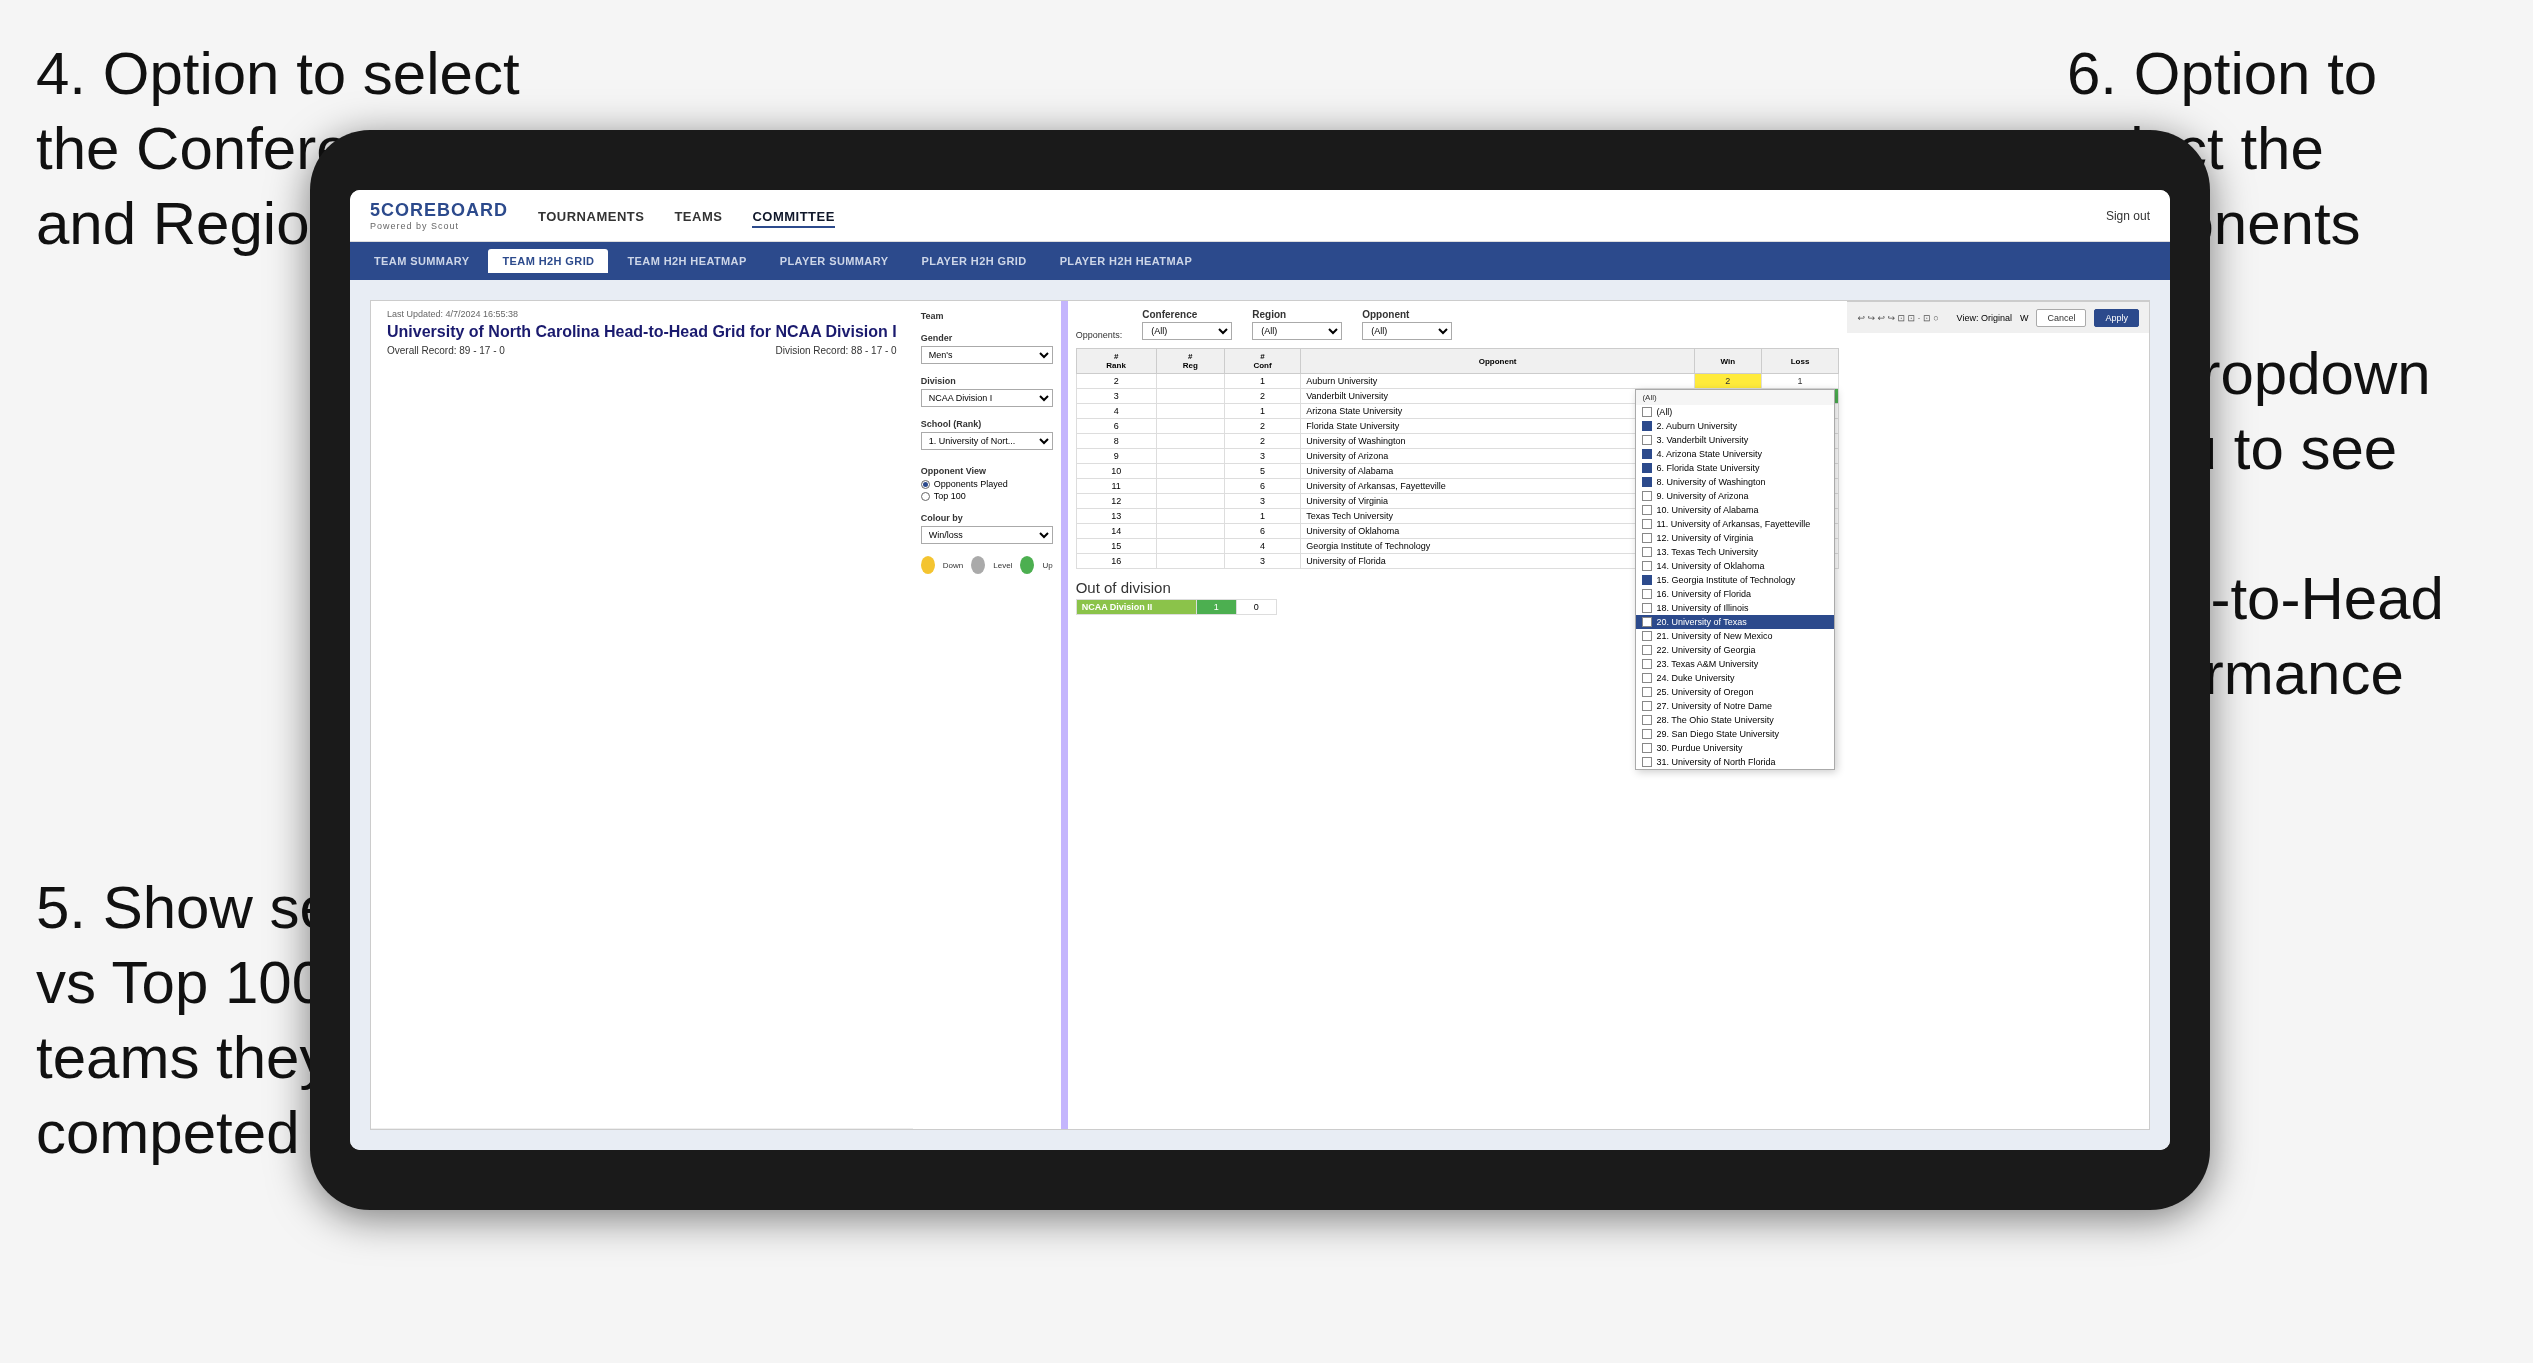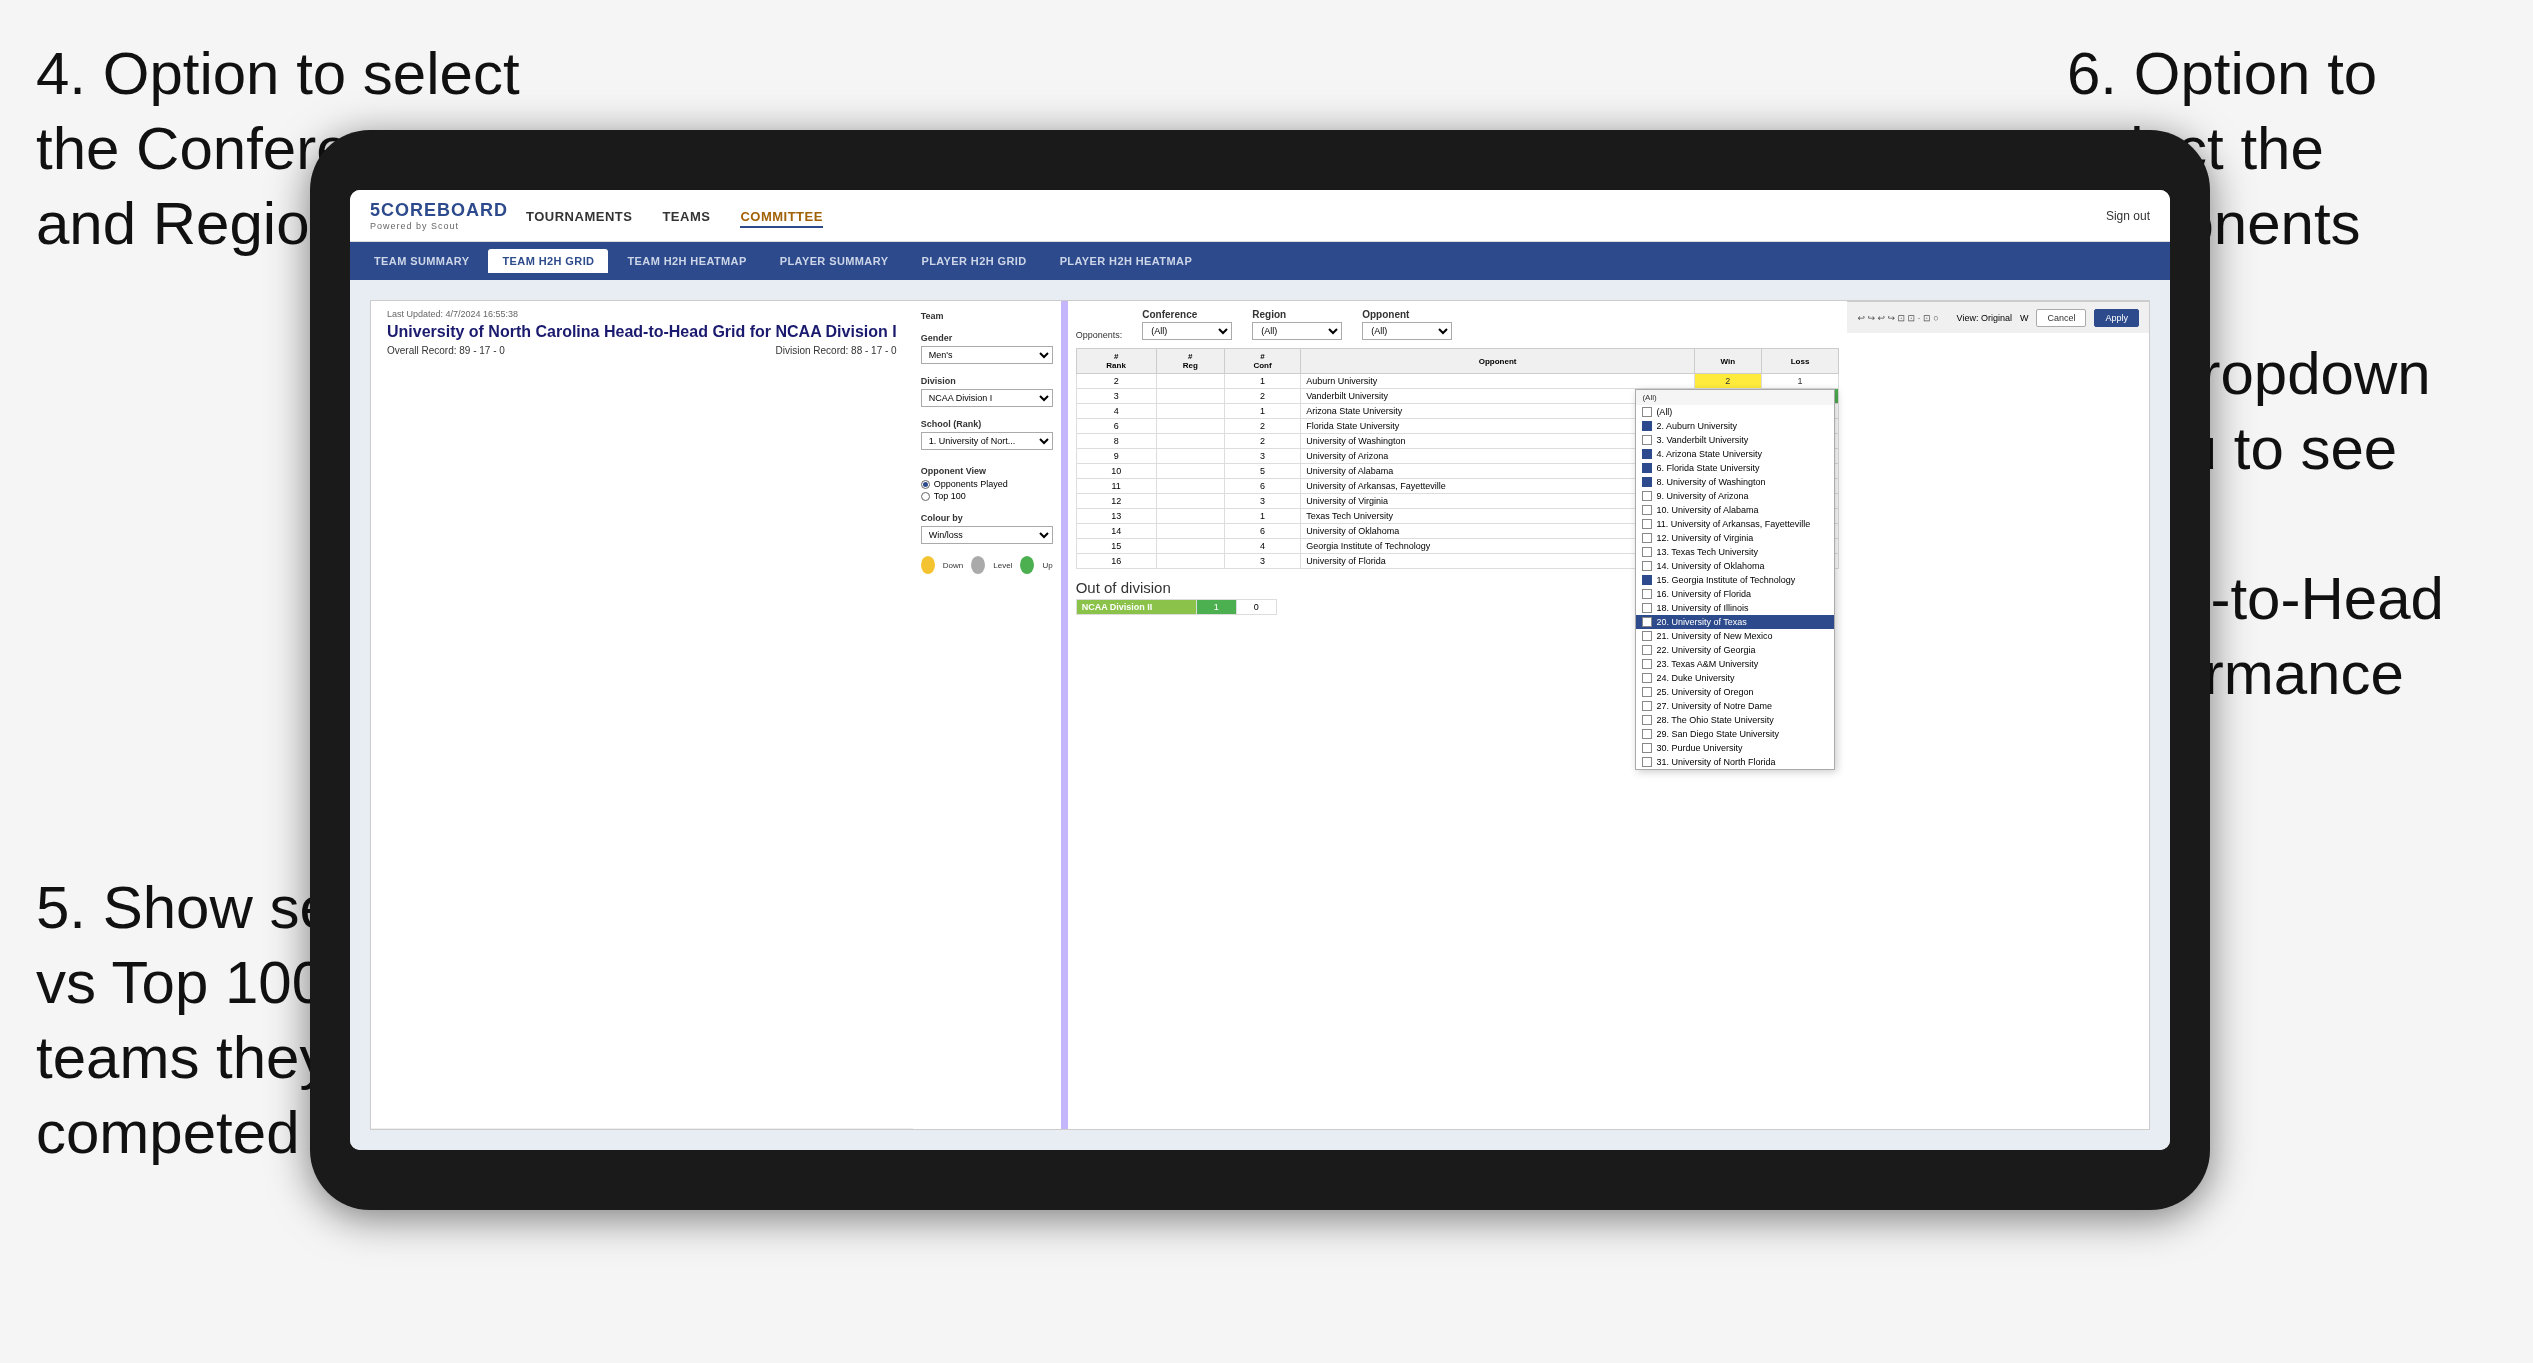--- a/index.html
+++ b/index.html
@@ -51,21 +51,21 @@
     }
 
     
     .navbar {
       background: #fff;
       border-bottom: 1px solid #ddd;
       display: flex;
       align-items: center;
       height: 52px;
       padding: 0 20px;
-      gap: 18px;
+      gap: 30px;
       flex-shrink: 0;
     }
 
     .logo {
       font-size: 18px;
       font-weight: 900;
       color: #2c4a8c;
       letter-spacing: 1px;
     }
     .logo .powered {
@@ -81,21 +81,21 @@
       list-style: none;
     }
     .nav-links li a {
       text-decoration: none;
       color: #333;
       font-size: 13px;
       font-weight: 600;
       letter-spacing: 0.5px;
     }
     .nav-links li a.active {
-      color: #a16207;
+      color: #0f172a;
       border-bottom: 2px solid #2c4a8c;
       padding-bottom: 2px;
     }
 
     .nav-right {
       margin-left: auto;
       font-size: 12px;
       color: #333;
     }
 

